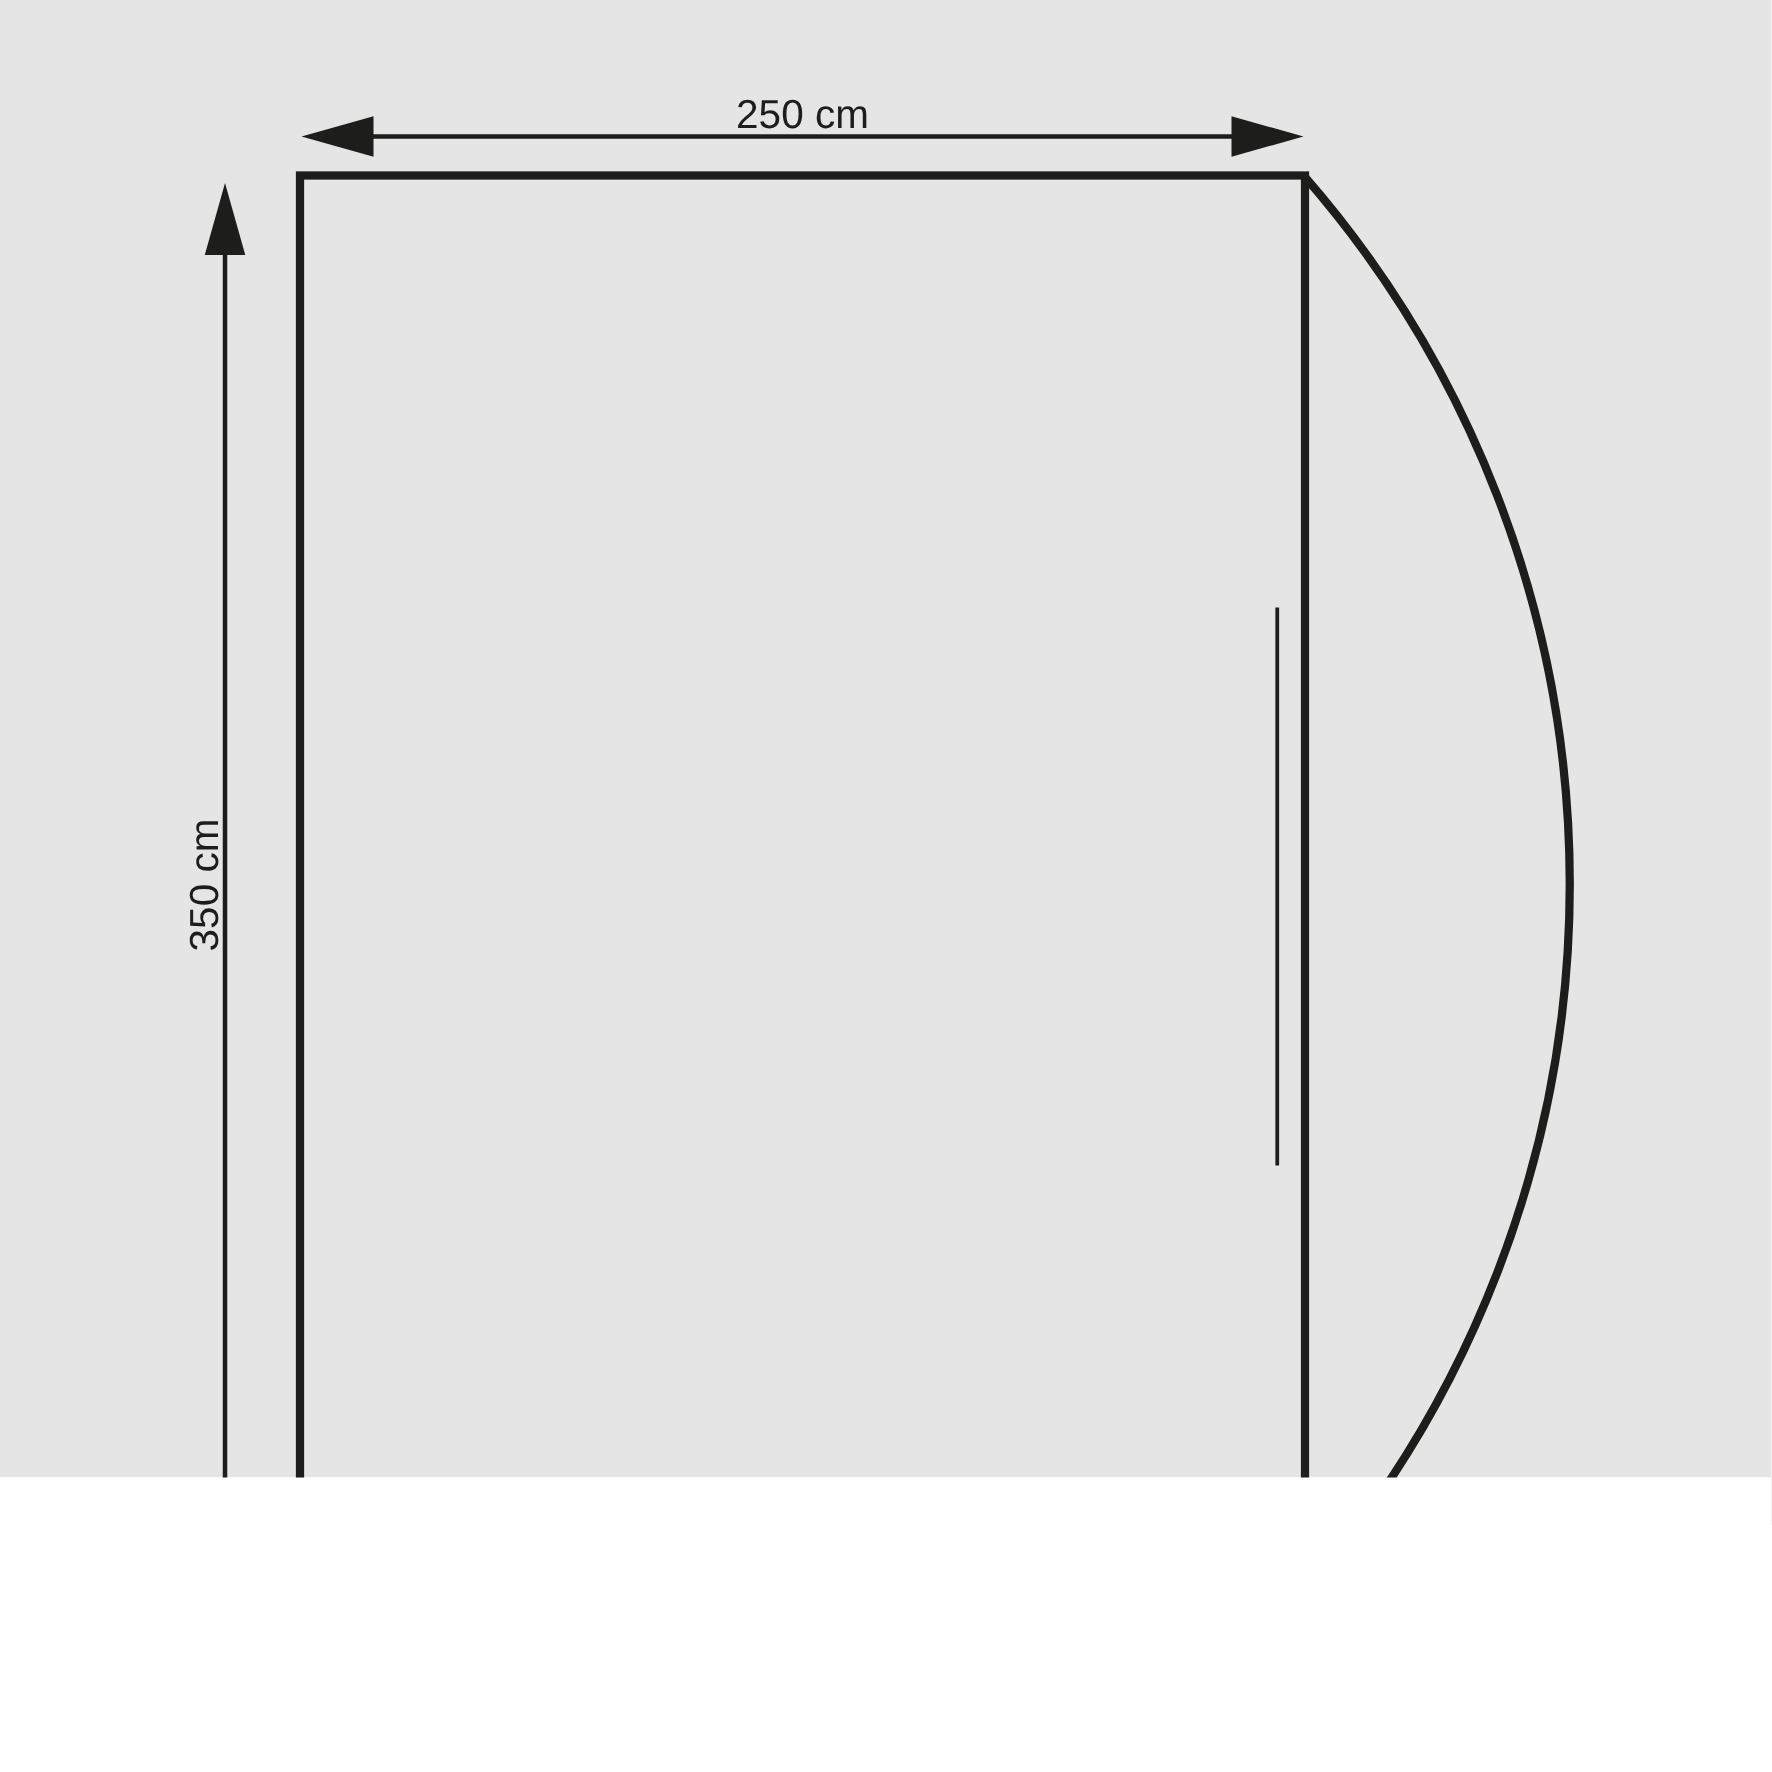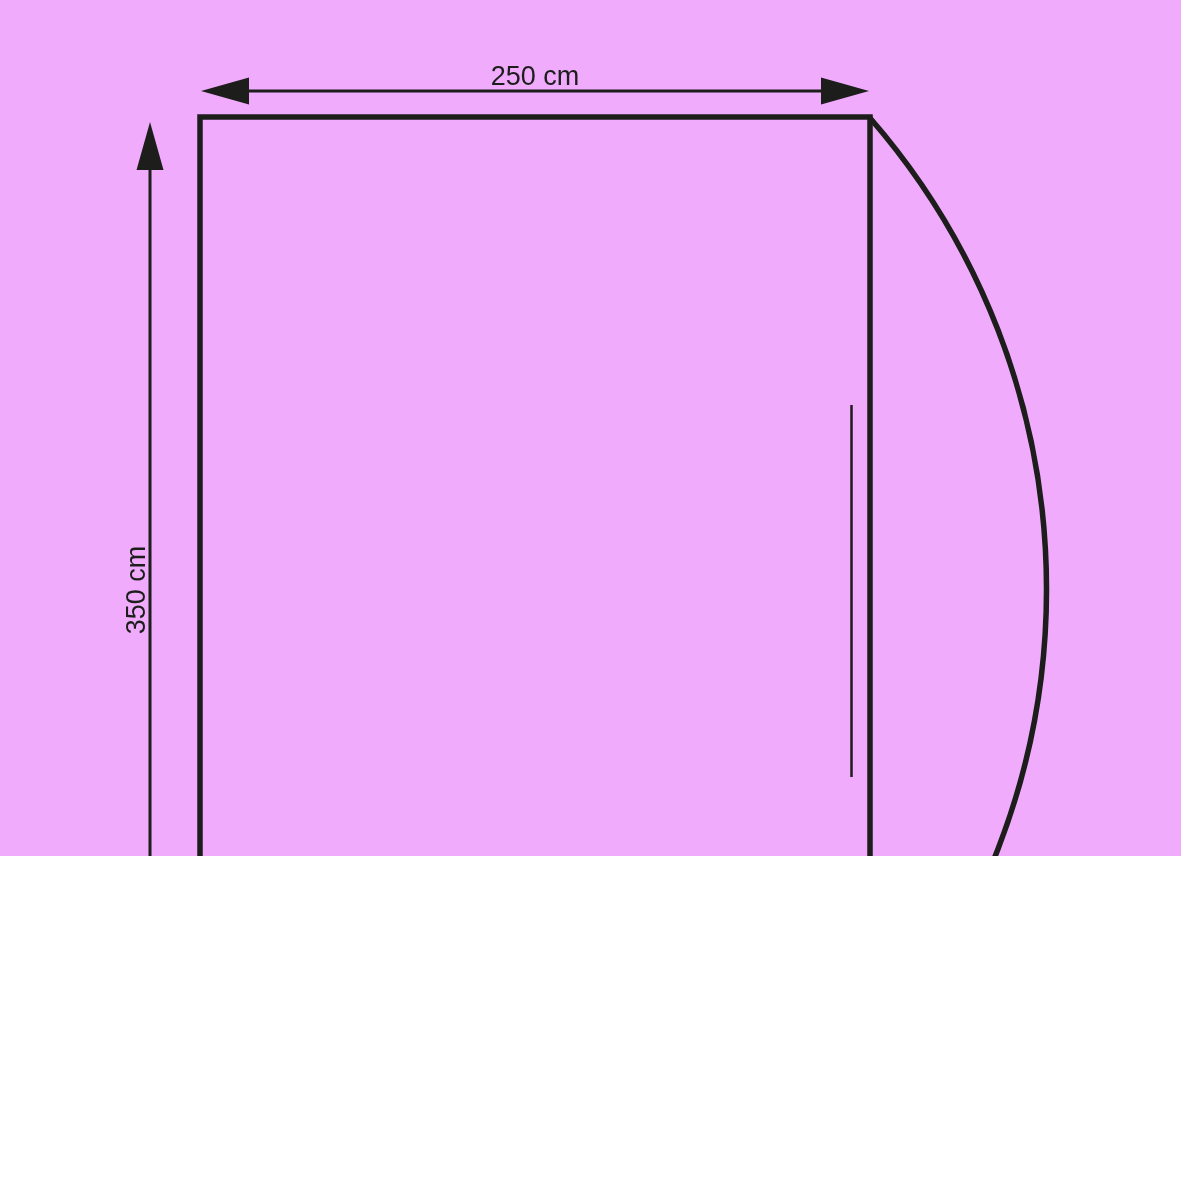--- a/index.html
+++ b/index.html
@@ -3,22 +3,22 @@
 <meta charset="utf-8">
 <style>
   html, body {
     margin: 0;
     padding: 0;
     background: #ffffff;
   }
   .canvas {
     position: relative;
     width: 1181px;
-    height: 856px;
-    background: #f0abfc;
+    height: 985px;
+    background: #e5e5e5;
     font-family: "Liberation Sans", sans-serif;
   }
   svg text {
     font-family: "Liberation Sans", sans-serif;
     font-size: 27px;
     fill: #1d1d1b;
   }
 </style>
 </head>
 <body>

